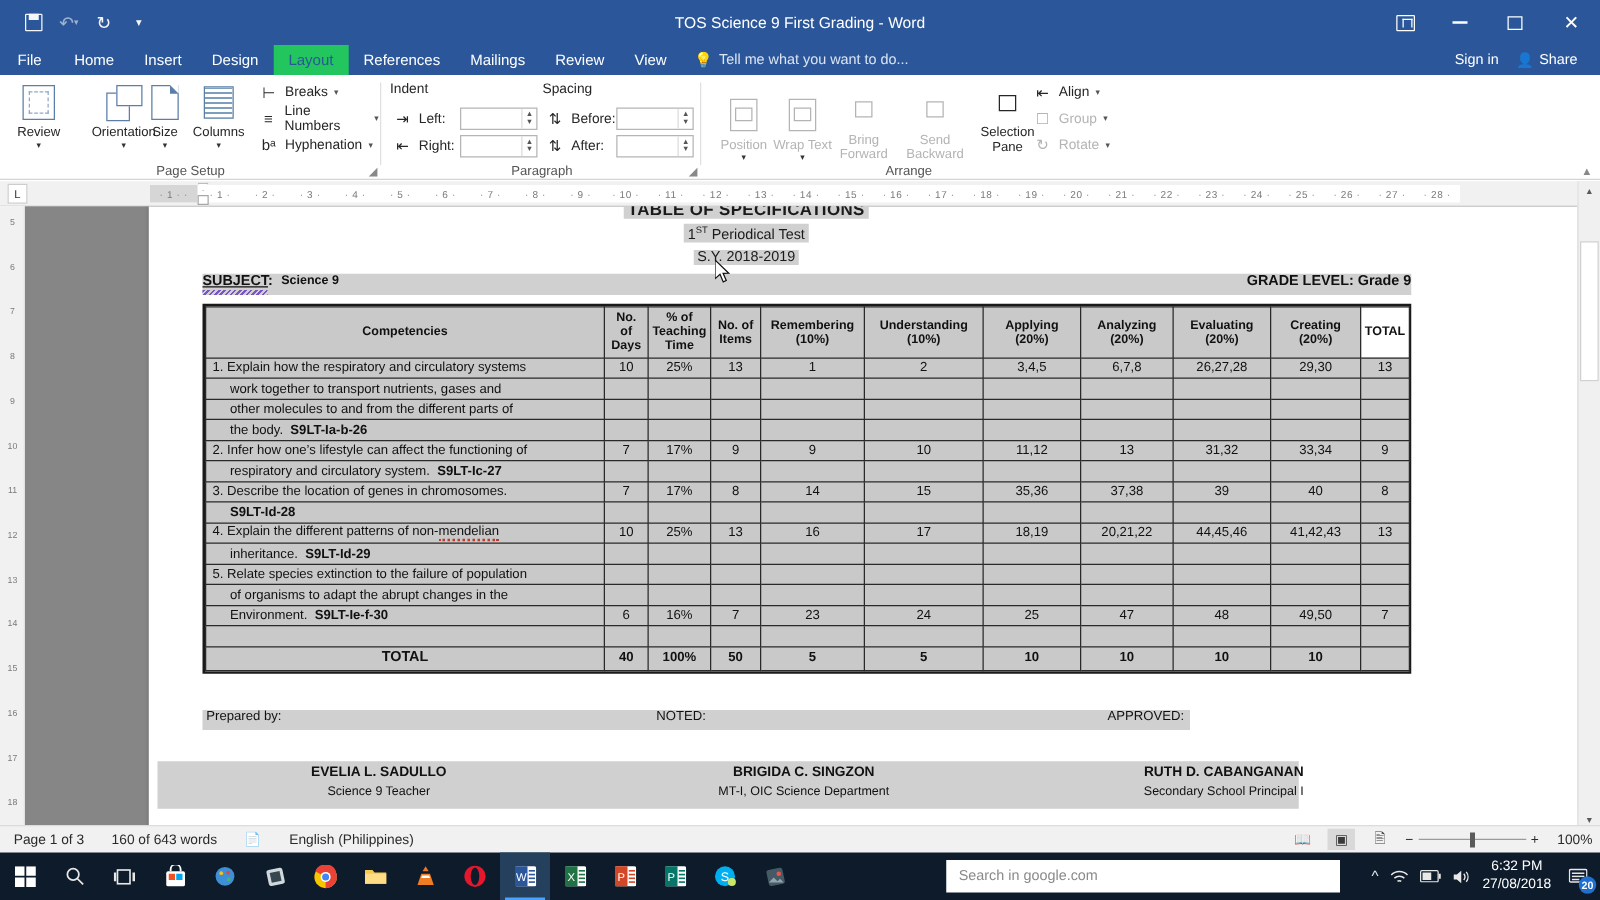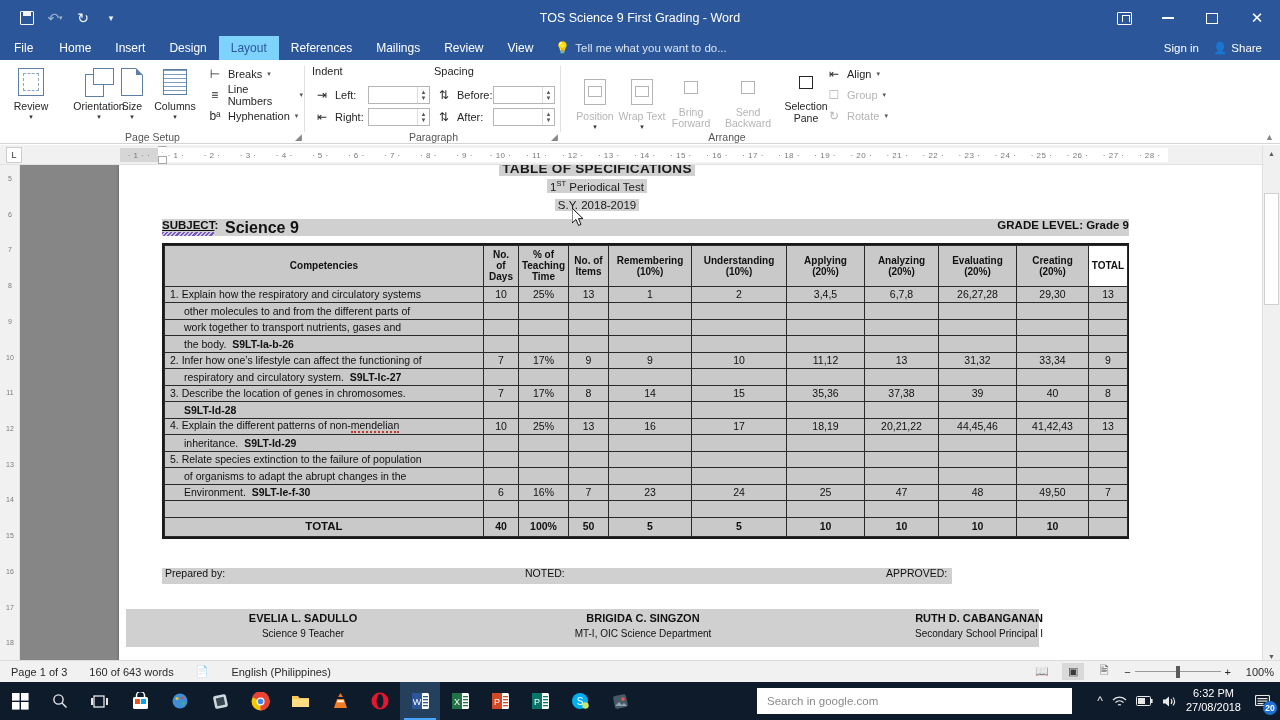--- a/index.html
+++ b/index.html
@@ -51,21 +51,21 @@
 
   
   .tabbar {
     position: absolute; top: 36px; left: 0; width: 1280px; height: 24px;
     background: #2b579a; display: flex; align-items: stretch; font-size: 12px;
   }
   .tab {
     padding: 0 12px; color: #fff; display: flex; align-items: center; height: 24px;
     white-space: nowrap;
   }
-  .tab.active { background: #7dd3fc; color: #2b579a; }
+  .tab.active { background: #22c55e; color: #2b579a; }
   .tab.filetab { background: #2b579a; padding: 0 14px; }
   .tellme { display: flex; align-items: center; gap: 5px; padding: 0 10px; color: #dbe5f3; font-size: 11.5px; }
   .bulb { font-size: 12px; color: #ffd966; }
   .signin-area {
     position: absolute; right: 0; top: 0; height: 24px; display: flex; align-items: center; gap: 6px;
     padding-right: 10px; font-size: 11.5px; color: #fff;
   }
   .share-btn { display: flex; align-items: center; gap: 4px; padding: 2px 8px; }
 
   
@@ -186,21 +186,21 @@
   .subjrow {
     position: absolute; left: 43px; top: 54px; width: 967px; height: 17px;
     background: #d0d0d0;
   }
   .subj-lbl { position: absolute; left: 0; top: 0; font-size: 11.5px; font-weight: bold; color: #111; }
   .subj-lbl .u { text-decoration: underline; }
   .squig {
     position: absolute; left: 0; top: 13px; width: 52px; height: 4px;
     background: repeating-linear-gradient(135deg,#7a53c4 0 1.5px, transparent 1.5px 3px);
   }
-  .subj-val { position: absolute; left: 63px; top: 0; font-size: 16px; font-weight: bold; color: #111; }
+  .subj-val { position: absolute; left: 63px; top: 0; font-size: 10px; font-weight: bold; color: #111; }
   .grade-lbl { position: absolute; right: 0; top: 0; font-size: 11.5px; font-weight: bold; color: #111; }
 
   
   table.tos {
     position: absolute; left: 43px; top: 78px; width: 967px;
     border-collapse: collapse; table-layout: fixed;
     background: #c9c9c9;
   }
   table.tos td, table.tos th {
     border: 1px solid #2a2a2a; padding: 0; margin: 0;
@@ -651,34 +651,34 @@
                   <td class="num">13</td>
                   <td class="num">1</td>
                   <td class="num">2</td>
                   <td class="num">3,4,5</td>
                   <td class="num">6,7,8</td>
                   <td class="num">26,27,28</td>
                   <td class="num">29,30</td>
                   <td class="num">13</td>
                 </tr>
                 <tr>
+                  <td class="comp"><span style="display:inline-block;width:14px"></span>work together to transport nutrients, gases and</td>
+                  <td class="num"></td>
+                  <td class="num"></td>
+                  <td class="num"></td>
+                  <td class="num"></td>
+                  <td class="num"></td>
+                  <td class="num"></td>
+                  <td class="num"></td>
+                  <td class="num"></td>
+                  <td class="num"></td>
+                  <td class="num"></td>
+                </tr>
+                <tr>
                   <td class="comp"><span style="display:inline-block;width:14px"></span>other molecules to and from the different parts of</td>
-                  <td class="num"></td>
-                  <td class="num"></td>
-                  <td class="num"></td>
-                  <td class="num"></td>
-                  <td class="num"></td>
-                  <td class="num"></td>
-                  <td class="num"></td>
-                  <td class="num"></td>
-                  <td class="num"></td>
-                  <td class="num"></td>
-                </tr>
-                <tr>
-                  <td class="comp"><span style="display:inline-block;width:14px"></span>work together to transport nutrients, gases and</td>
                   <td class="num"></td>
                   <td class="num"></td>
                   <td class="num"></td>
                   <td class="num"></td>
                   <td class="num"></td>
                   <td class="num"></td>
                   <td class="num"></td>
                   <td class="num"></td>
                   <td class="num"></td>
                   <td class="num"></td>

